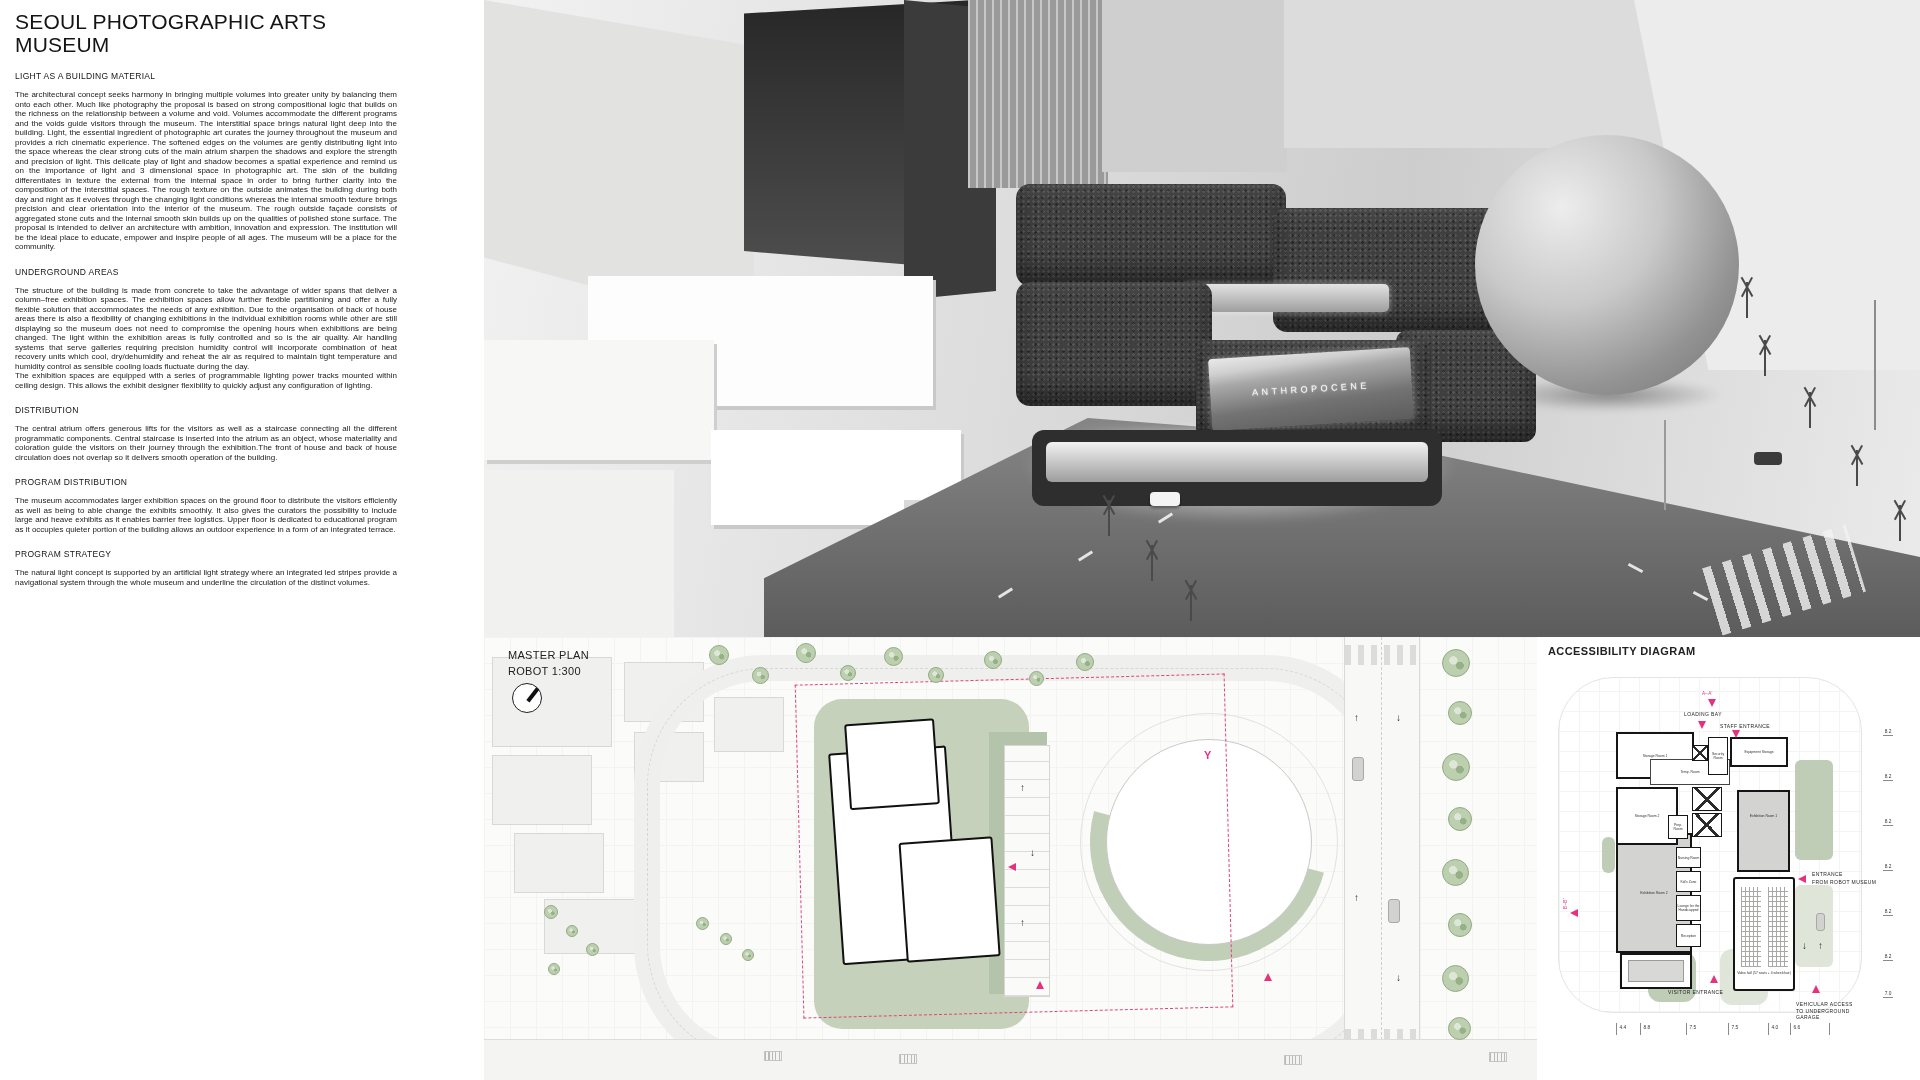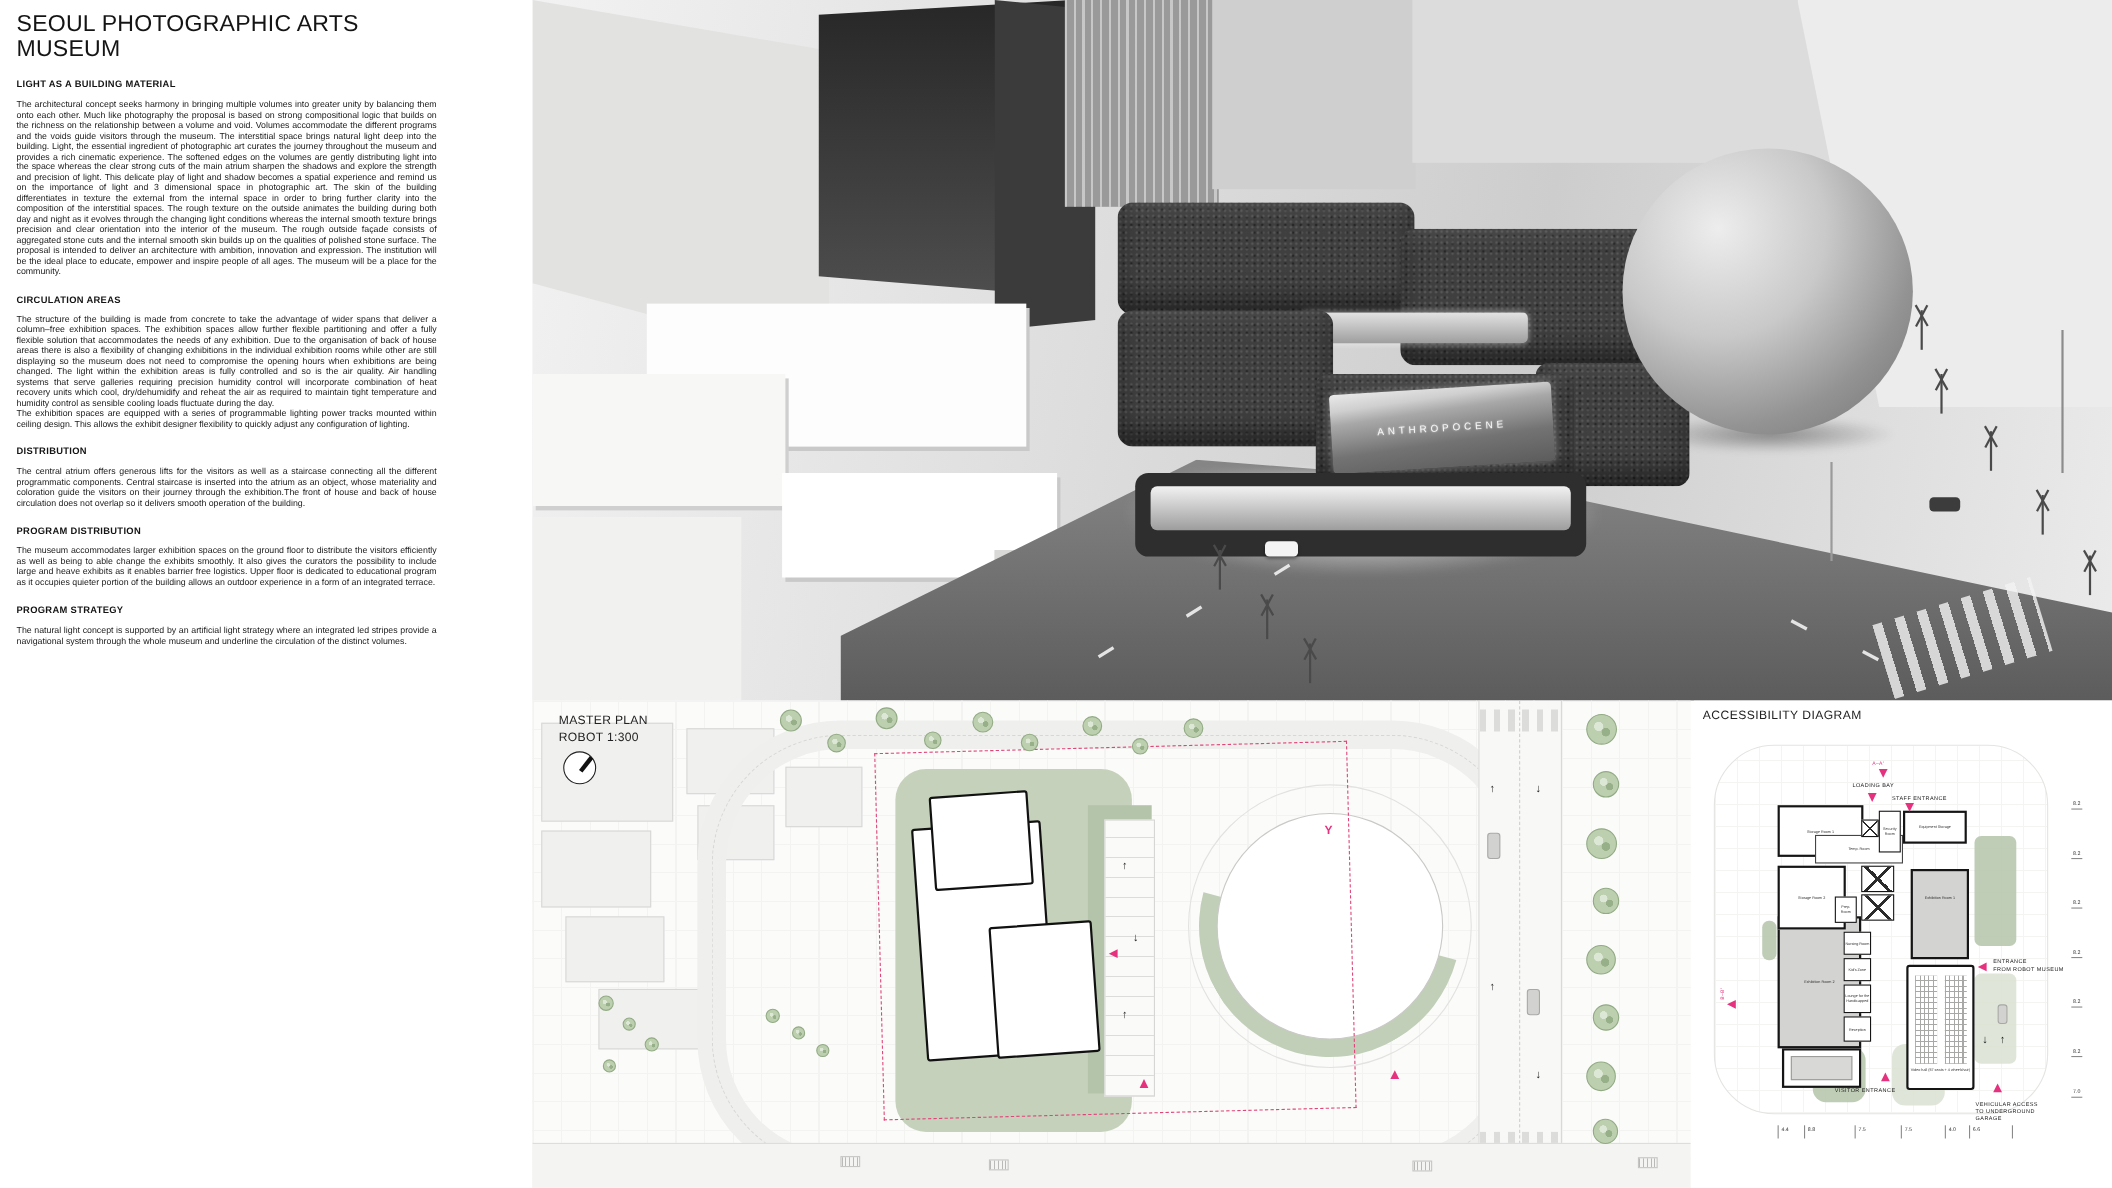--- a/index.html
+++ b/index.html
@@ -6,21 +6,21 @@
   *{margin:0;padding:0;box-sizing:border-box}
   html,body{background:#fff}
   body{font-family:"Liberation Sans",sans-serif;color:var(--ink)}
   .board{position:relative;width:1920px;height:1080px;background:#fff;overflow:hidden}
   .abs{position:absolute}
 
   
   .desc{position:absolute;left:15px;top:10px;width:382px}
   .desc h1{font-size:21px;font-weight:400;letter-spacing:.2px;line-height:1.1}
   .desc h2{font-size:19px;font-weight:400;line-height:1.15;margin-bottom:16px}
-  .desc h3{font-size:8.5px;font-weight:700;letter-spacing:.3px;margin:15px 0 9px}
+  .desc h3{font-size:8.5px;font-weight:400;letter-spacing:.3px;margin:15px 0 9px}
   .desc p{font-size:8px;line-height:9.5px;text-align:justify;white-space:pre-line;color:#1a1a1a}
 
   
   .render{position:absolute;left:484px;top:0;width:1436px;height:637px;overflow:hidden;
     background:linear-gradient(100deg,#f2f2f2 0%,#dedede 35%,#cdcdcd 62%,#ebebeb 100%)}
   .rough{background-color:#3f3f3f;background-image:
      radial-gradient(rgba(255,255,255,.12) 1px,transparent 1.5px),
      radial-gradient(rgba(0,0,0,.38) 1px,transparent 1.5px);
      background-size:5px 5px,7px 7px;background-position:0 0,2px 3px;
      box-shadow:inset 0 -14px 22px rgba(0,0,0,.45),inset 0 8px 14px rgba(255,255,255,.07)}
@@ -49,21 +49,21 @@
   
   .tri{position:absolute;width:0;height:0}
   .tri.down{border-left:4px solid transparent;border-right:4px solid transparent;border-top:8px solid var(--pink)}
   .tri.up{border-left:4px solid transparent;border-right:4px solid transparent;border-bottom:8px solid var(--pink)}
   .tri.left{border-top:4px solid transparent;border-bottom:4px solid transparent;border-right:8px solid var(--pink)}
   .glyph-y{position:absolute;color:var(--pink);font-weight:bold;font-size:11px}
   .glyph-y::before{content:"Y"}
 
   
   .adiag{position:absolute;left:1540px;top:637px;width:380px;height:443px;background:#fff;overflow:hidden}
-  .adiag h3{position:absolute;left:8px;top:8px;font-size:11px;font-weight:400;letter-spacing:.4px;color:#222}
+  .adiag h3{position:absolute;left:8px;top:8px;font-size:11px;font-weight:700;letter-spacing:.4px;color:#222}
   .aroad{position:absolute;left:18px;top:40px;width:304px;height:336px;border:1px solid #e4e4e2;border-radius:55px;
      background-image:repeating-linear-gradient(0deg,#f4f4f2 0 1px,transparent 1px 20px),
                       repeating-linear-gradient(90deg,#f4f4f2 0 1px,transparent 1px 20px)}
   .gpatch{position:absolute;background:var(--sage);opacity:.85;border-radius:6px}
   .gpatch.lt{background:var(--sage-l)}
   .rm{position:absolute;background:#fff;border:2px solid #151515}
   .rm.gray{background:#d3d3d1}
   .rm.thin{border-width:1.2px}
   .rlabel{position:absolute;font-size:3.4px;color:#333;text-align:center;line-height:1.25;width:100%;left:0}
   .rlabel.mid{top:50%;transform:translateY(-50%)}
@@ -85,21 +85,21 @@
 <div class="board">
 
   <aside class="desc">
     <h1>SEOUL PHOTOGRAPHIC ARTS MUSEUM</h1>
 
     <section>
       <h3>LIGHT AS A BUILDING MATERIAL</h3>
       <p>The architectural concept seeks harmony in bringing multiple volumes into greater unity by balancing them onto each other. Much like photography the proposal is based on strong compositional logic that builds on the richness on the relationship between a volume and void. Volumes accommodate the different programs and the voids guide visitors through the museum. The interstitial space brings natural light deep into the building. Light, the essential ingredient of photographic art curates the journey throughout the museum and provides a rich cinematic experience. The softened edges on the volumes are gently distributing light into the space whereas the clear strong cuts of the main atrium sharpen the shadows and explore the strength and precision of light. This delicate play of light and shadow becomes a spatial experience and remind us on the importance of light and 3 dimensional space in photographic art. The skin of the building differentiates in texture the external from the internal space in order to bring further clarity into the composition of the interstitial spaces. The rough texture on the outside animates the building during both day and night as it evolves through the changing light conditions whereas the internal smooth texture brings precision and clear orientation into the interior of the museum. The rough outside façade consists of aggregated stone cuts and the internal smooth skin builds up on the qualities of polished stone surface. The proposal is intended to deliver an architecture with ambition, innovation and expression. The institution will be the ideal place to educate, empower and inspire people of all ages. The museum will be a place for the community.</p>
     </section>
     <section>
-      <h3>CIRCULATION AREAS</h3>
+      <h3>UNDERGROUND AREAS</h3>
       <p>The structure of the building is made from concrete to take the advantage of wider spans that deliver a column–free exhibition spaces. The exhibition spaces allow further flexible partitioning and offer a fully flexible solution that accommodates the needs of any exhibition. Due to the organisation of back of house areas there is also a flexibility of changing exhibitions in the individual exhibition rooms while other are still displaying so the museum does not need to compromise the opening hours when exhibitions are being changed. The light within the exhibition areas is fully controlled and so is the air quality. Air handling systems that serve galleries requiring precision humidity control will incorporate combination of heat recovery units which cool, dry/dehumidify and reheat the air as required to maintain tight temperature and humidity control as sensible cooling loads fluctuate during the day.
 The exhibition spaces are equipped with a series of programmable lighting power tracks mounted within ceiling design. This allows the exhibit designer flexibility to quickly adjust any configuration of lighting.</p>
     </section>
     <section>
       <h3>DISTRIBUTION</h3>
       <p>The central atrium offers generous lifts for the visitors as well as a staircase connecting all the different programmatic components. Central staircase is inserted into the atrium as an object, whose materiality and coloration guide the visitors on their journey through the exhibition.The front of house and back of house circulation does not overlap so it delivers smooth operation of the building.</p>
     </section>
     <section>
       <h3>PROGRAM DISTRIBUTION</h3>
       <p>The museum accommodates larger exhibition spaces on the ground floor to distribute the visitors efficiently as well as being to able change the exhibits smoothly. It also gives the curators the possibility to include large and heave exhibits as it enables barrier free logistics. Upper floor is dedicated to educational program as it occupies quieter portion of the building allows an outdoor experience in a form of an integrated terrace.</p>

